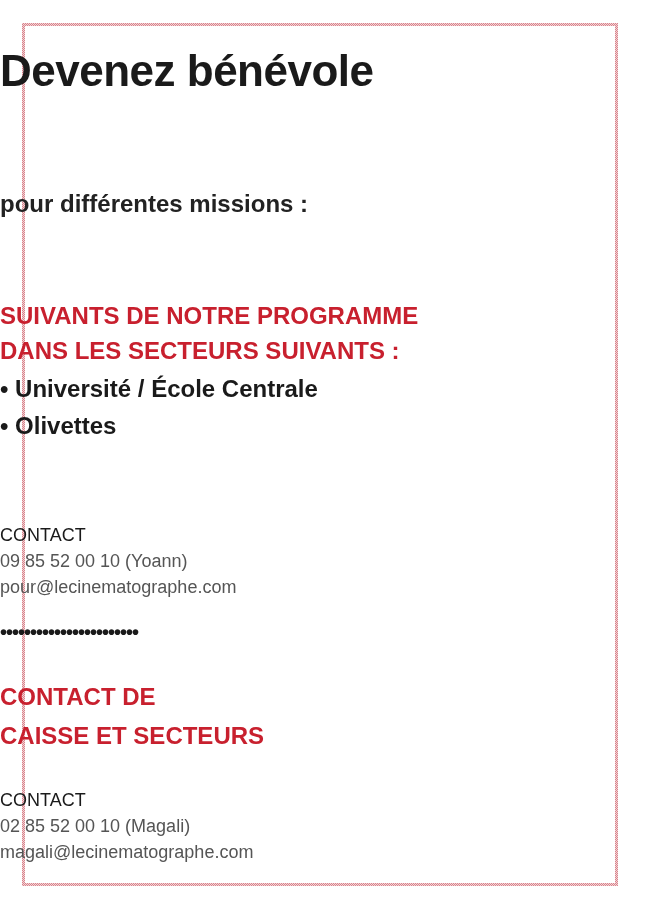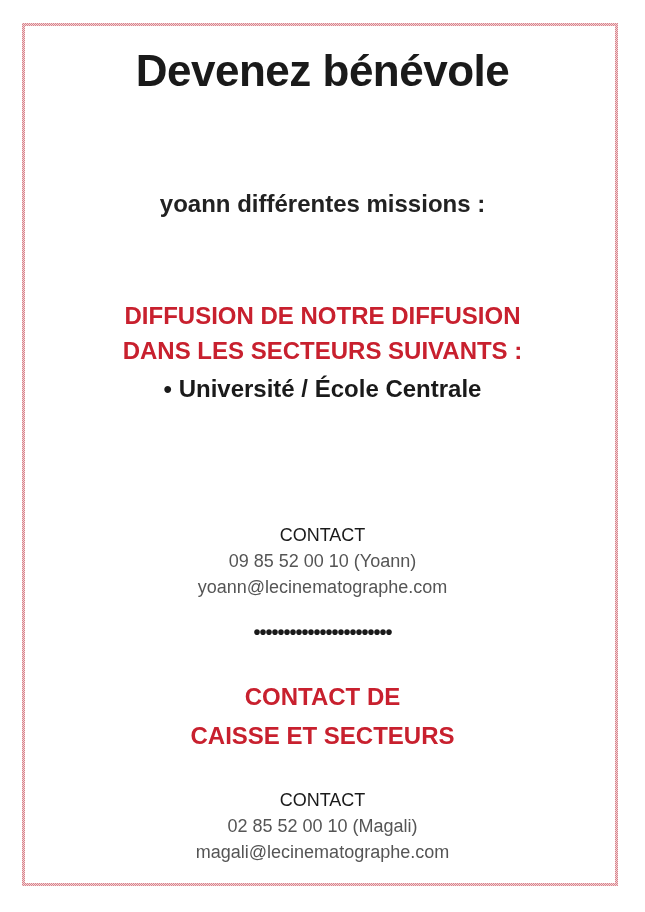--- a/index.html
+++ b/index.html
@@ -26,21 +26,21 @@
         linear-gradient(#fff, #fff),
         repeating-conic-gradient(#d9848c 0% 25%, #f3d3d6 0% 50%);
       background-size: auto, 2px 2px;
       background-origin: border-box;
       background-clip: padding-box, border-box;
     }
     .block {
       position: absolute;
       left: 0;
       width: 645px;
-      text-align: center;
+      text-align: left;
     }
     .title {
       top: 47px;
       font-weight: bold;
       font-size: 44px;
       line-height: 47px;
       color: #1a1a1a;
       letter-spacing: -0.5px;
     }
     .intro {
@@ -98,36 +98,37 @@
 </head>
 <body>
 
 <div class="frame"></div>
 
 <div class="block title">
   <span class="line">Devenez bénévole</span>
 </div>
 
 <div class="block intro">
-  <span class="line">yoann différentes missions :</span>
+  <span class="line">pour différentes missions :</span>
 </div>
 
 <div class="block section-heading h1">
-  <span class="line">DIFFUSION DE NOTRE DIFFUSION</span>
+  <span class="line">SUIVANTS DE NOTRE PROGRAMME</span>
   <span class="line">DANS LES SECTEURS SUIVANTS :</span>
 </div>
 
 <div class="block bullets">
   <span class="line item">Université / École Centrale</span>
+  <span class="line item">Olivettes</span>
 </div>
 
 <div class="block contact c1">
   <span class="line label">CONTACT</span>
   <span class="line value">09 85 52 00 10 (Yoann)</span>
-  <span class="line value">yoann@lecinematographe.com</span>
+  <span class="line value">pour@lecinematographe.com</span>
 </div>
 
 <div class="block separator">•••••••••••••••••••••••</div>
 
 <div class="block section-heading h2">
   <span class="line">CONTACT DE</span>
   <span class="line">CAISSE ET SECTEURS</span>
 </div>
 
 <div class="block contact c2">

